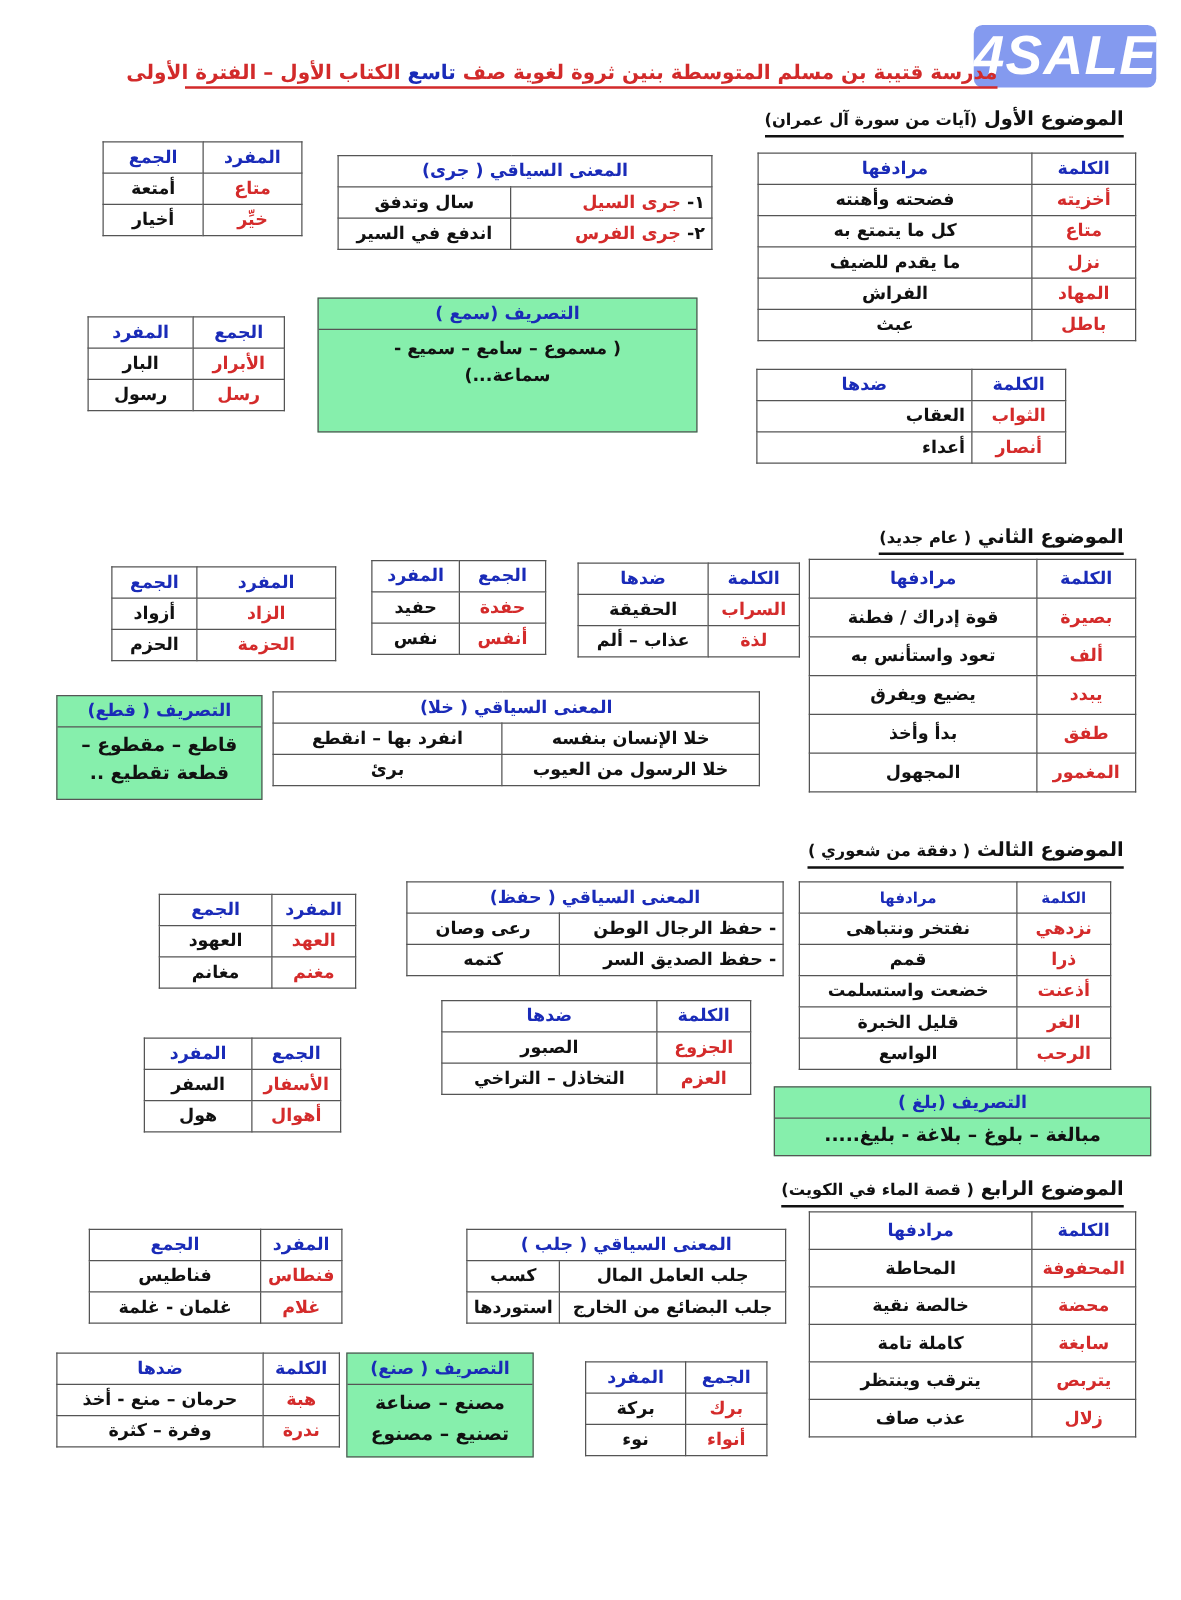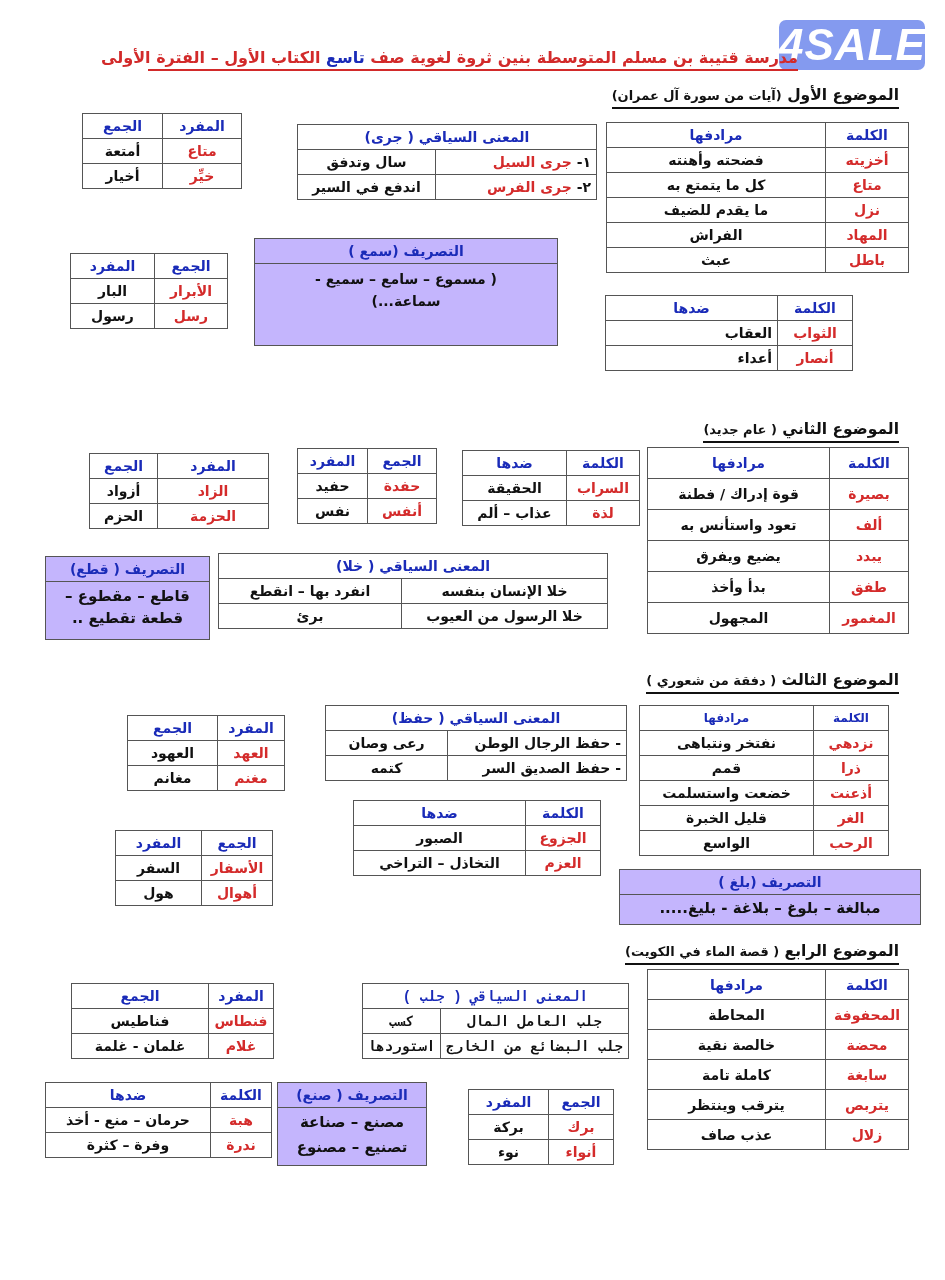--- a/index.html
+++ b/index.html
@@ -14,21 +14,21 @@
   .title .blue { color:#1a2bb8; }
   .heading { position:absolute; font-weight:bold; font-size:15.5px; white-space:nowrap;
              border-bottom:2.5px solid #111; line-height:22px; text-align:center; }
   .heading .sub { font-size:13px; }
   table.t { position:absolute; border-collapse:collapse; background:#fff; }
   table.t td, table.t th { border:1.5px solid #555; padding:0 5px; font-size:14px; height:24px;
                           text-align:center; font-weight:bold; white-space:nowrap; }
   table.t th { color:#1a2bb8; font-weight:bold; }
   .red { color:#d42b2b; }
   table.t td.left { text-align:right; }
-  .box { position:absolute; border:1.5px solid #555; background:#c4b5fd; }
+  .box { position:absolute; border:1.5px solid #555; background:#86efac; }
   .box .hd { color:#1a2bb8; font-weight:bold; font-size:14px; text-align:center; border-bottom:1.5px solid #555; height:24px; line-height:24px; }
   .box .bd { font-weight:bold; font-size:14px; text-align:center; line-height:22px; padding:3px 6px; }
 </style>
 </head>
 <body>
 
 <div class="logo">4SALE</div>
 
 <div class="title">
   <span>مدرسة قتيبة بن مسلم المتوسطة بنين     ثروة لغوية صف </span><span class="blue">تاسع</span><span> الكتاب الأول – الفترة الأولى</span>
@@ -78,21 +78,21 @@
         <td class="red">الثواب</td>
         <td class="left">العقاب</td>
       </tr>
   <tr>
         <td class="red">أنصار</td>
         <td class="left">أعداء</td>
       </tr>
 </tbody>
   </table>
 
-<table class="t" style="right:348px; top:124px; width:300px;">
+<table class="t" style="right:375px; top:124px; width:300px;">
   <tbody>
       <tr>
         <th colspan="2">المعنى السياقي ( جرى)</th>
       </tr>
   <tr>
         <td class="left" style="width:150px"><span>١- </span><span class="red">جرى السيل</span></td>
         <td>سال وتدفق</td>
       </tr>
   <tr>
         <td class="left"><span>٢- </span><span class="red">جرى الفرس</span></td>
@@ -379,21 +379,21 @@
         <td class="red" style="height:29px">يتربص</td>
         <td>يترقب وينتظر</td>
       </tr>
   <tr>
         <td class="red" style="height:29px">زلال</td>
         <td>عذب صاف</td>
       </tr>
 </tbody>
   </table>
 
-<table class="t" style="right:316px; top:983px; width:256px;font-family:Liberation Mono, monospace;">
+<table class="t" style="right:316px; top:983px; width:256px;">
   <tbody>
       <tr>
         <th colspan="2">المعنى السياقي ( جلب )</th>
       </tr>
   <tr>
         <td style="width:190px">جلب العامل المال</td>
         <td>كسب</td>
       </tr>
   <tr>
         <td>جلب البضائع من الخارج</td>

